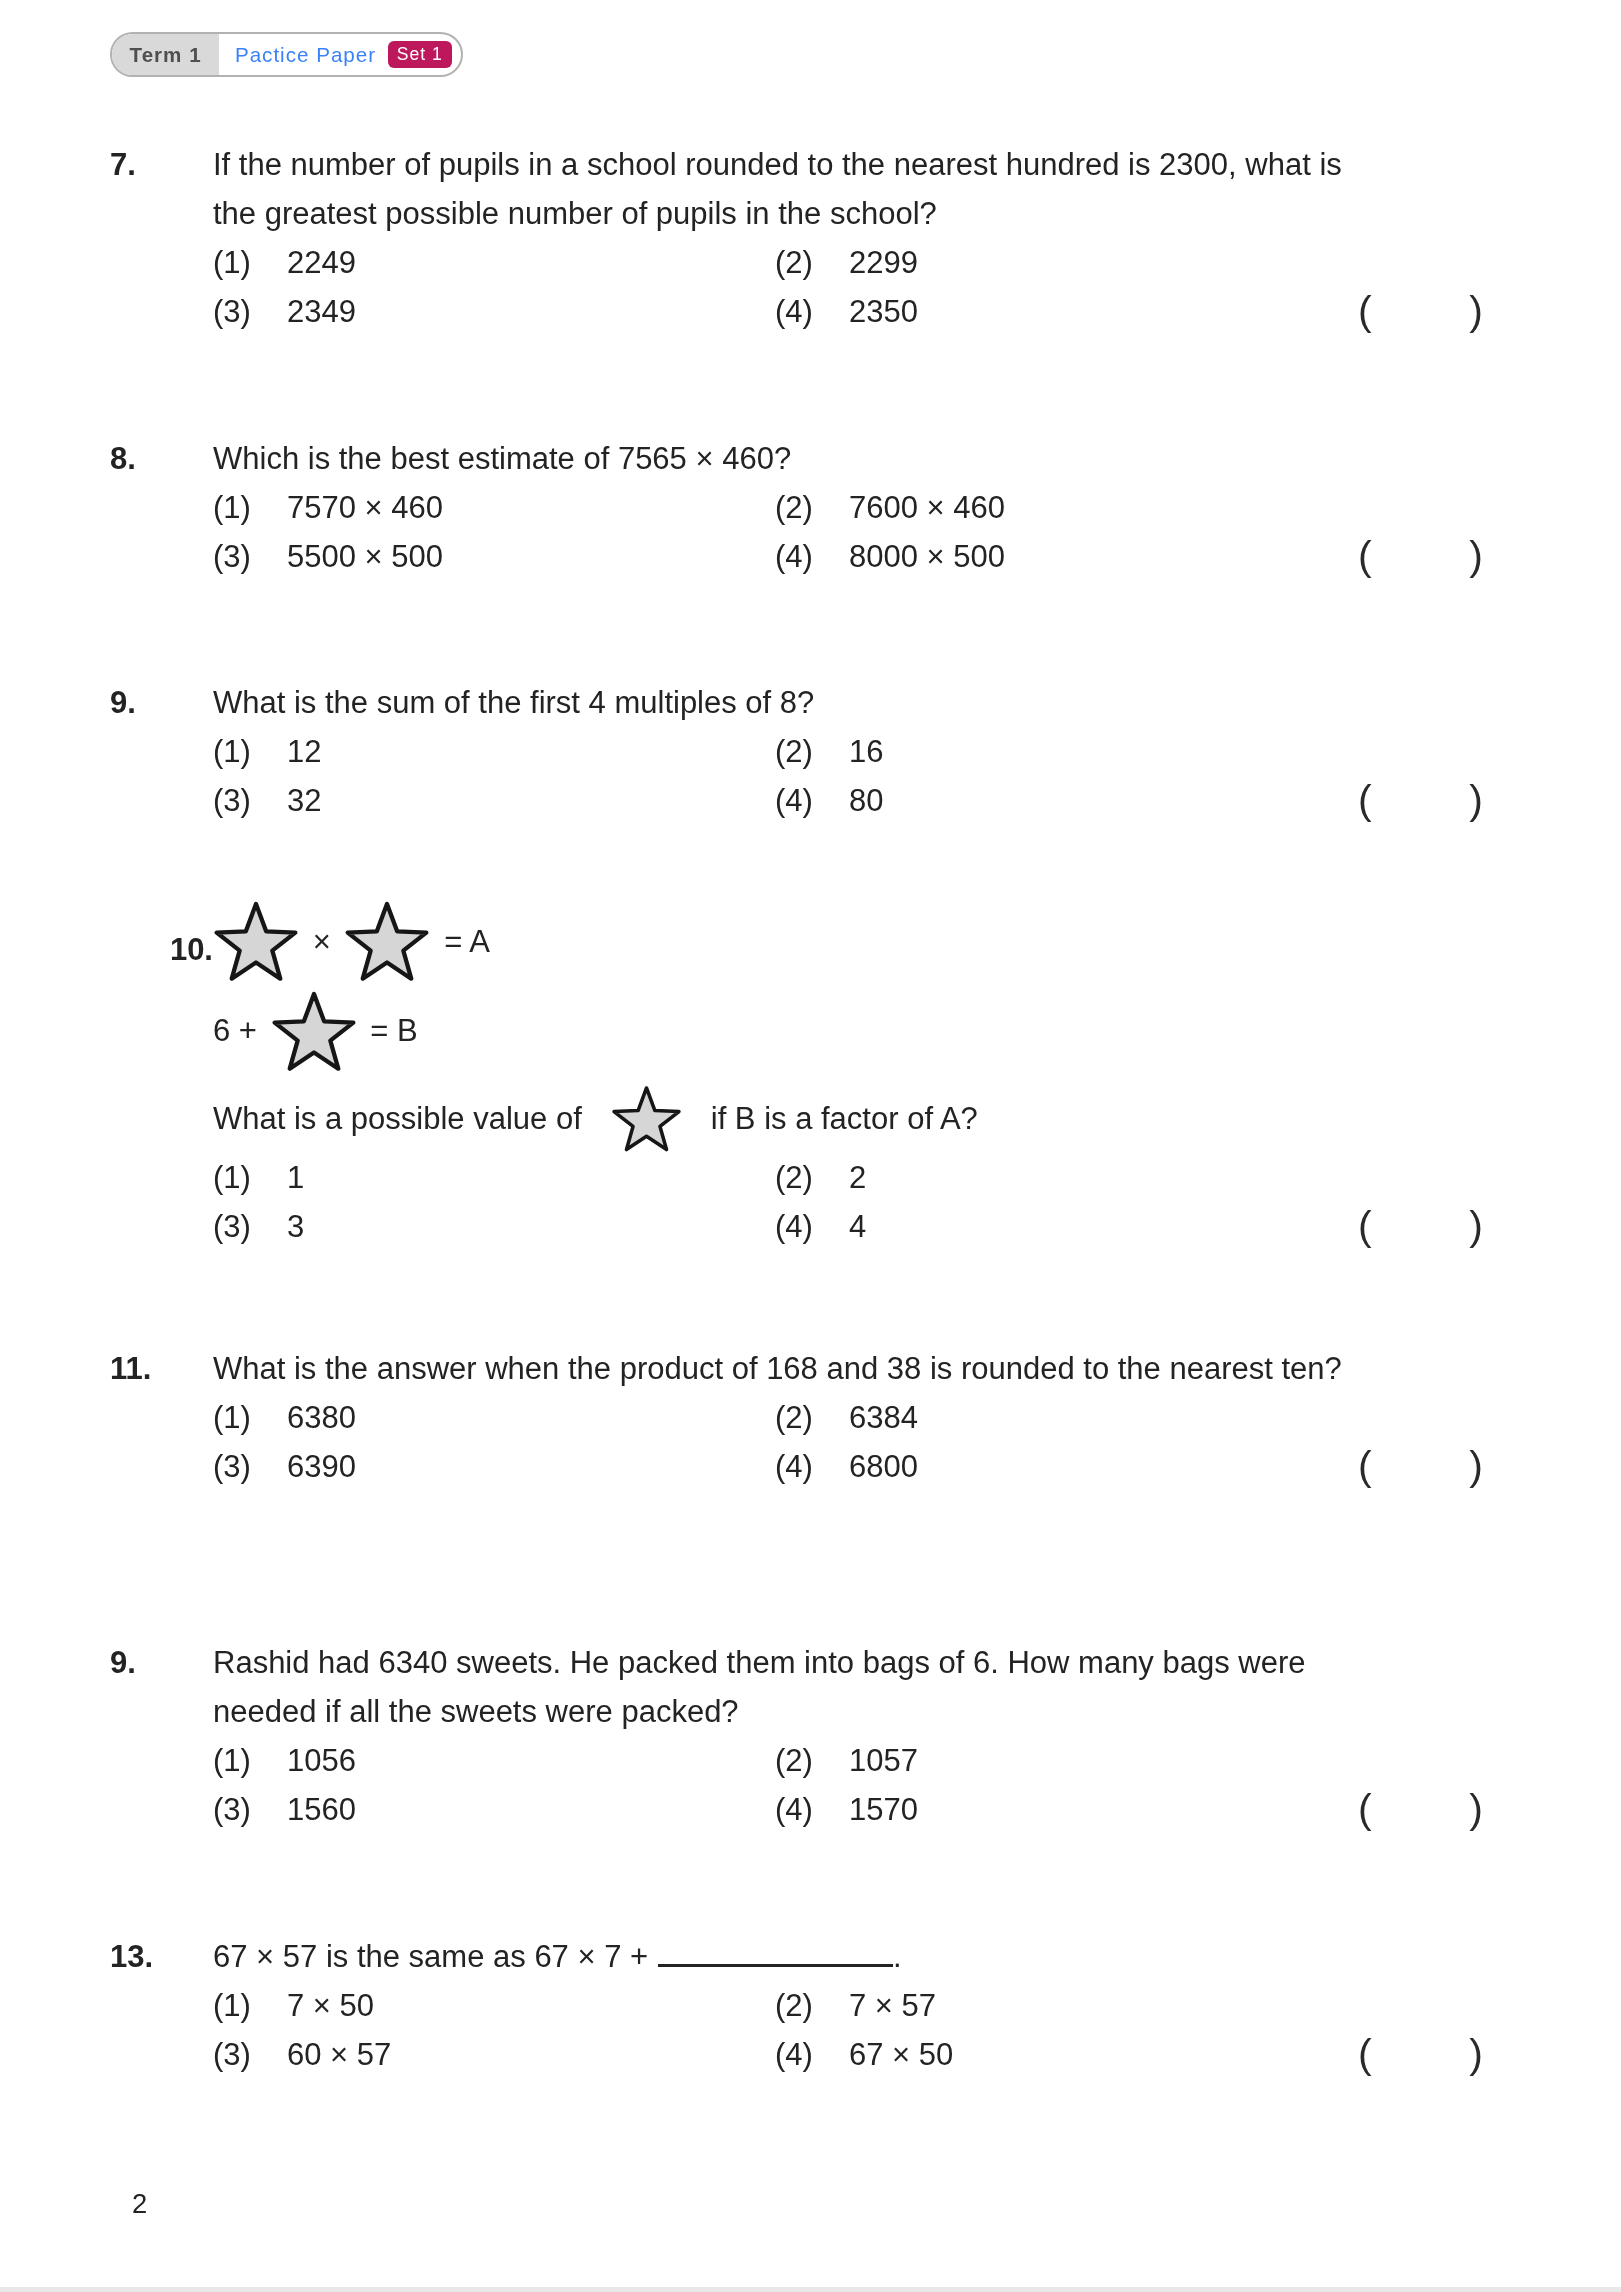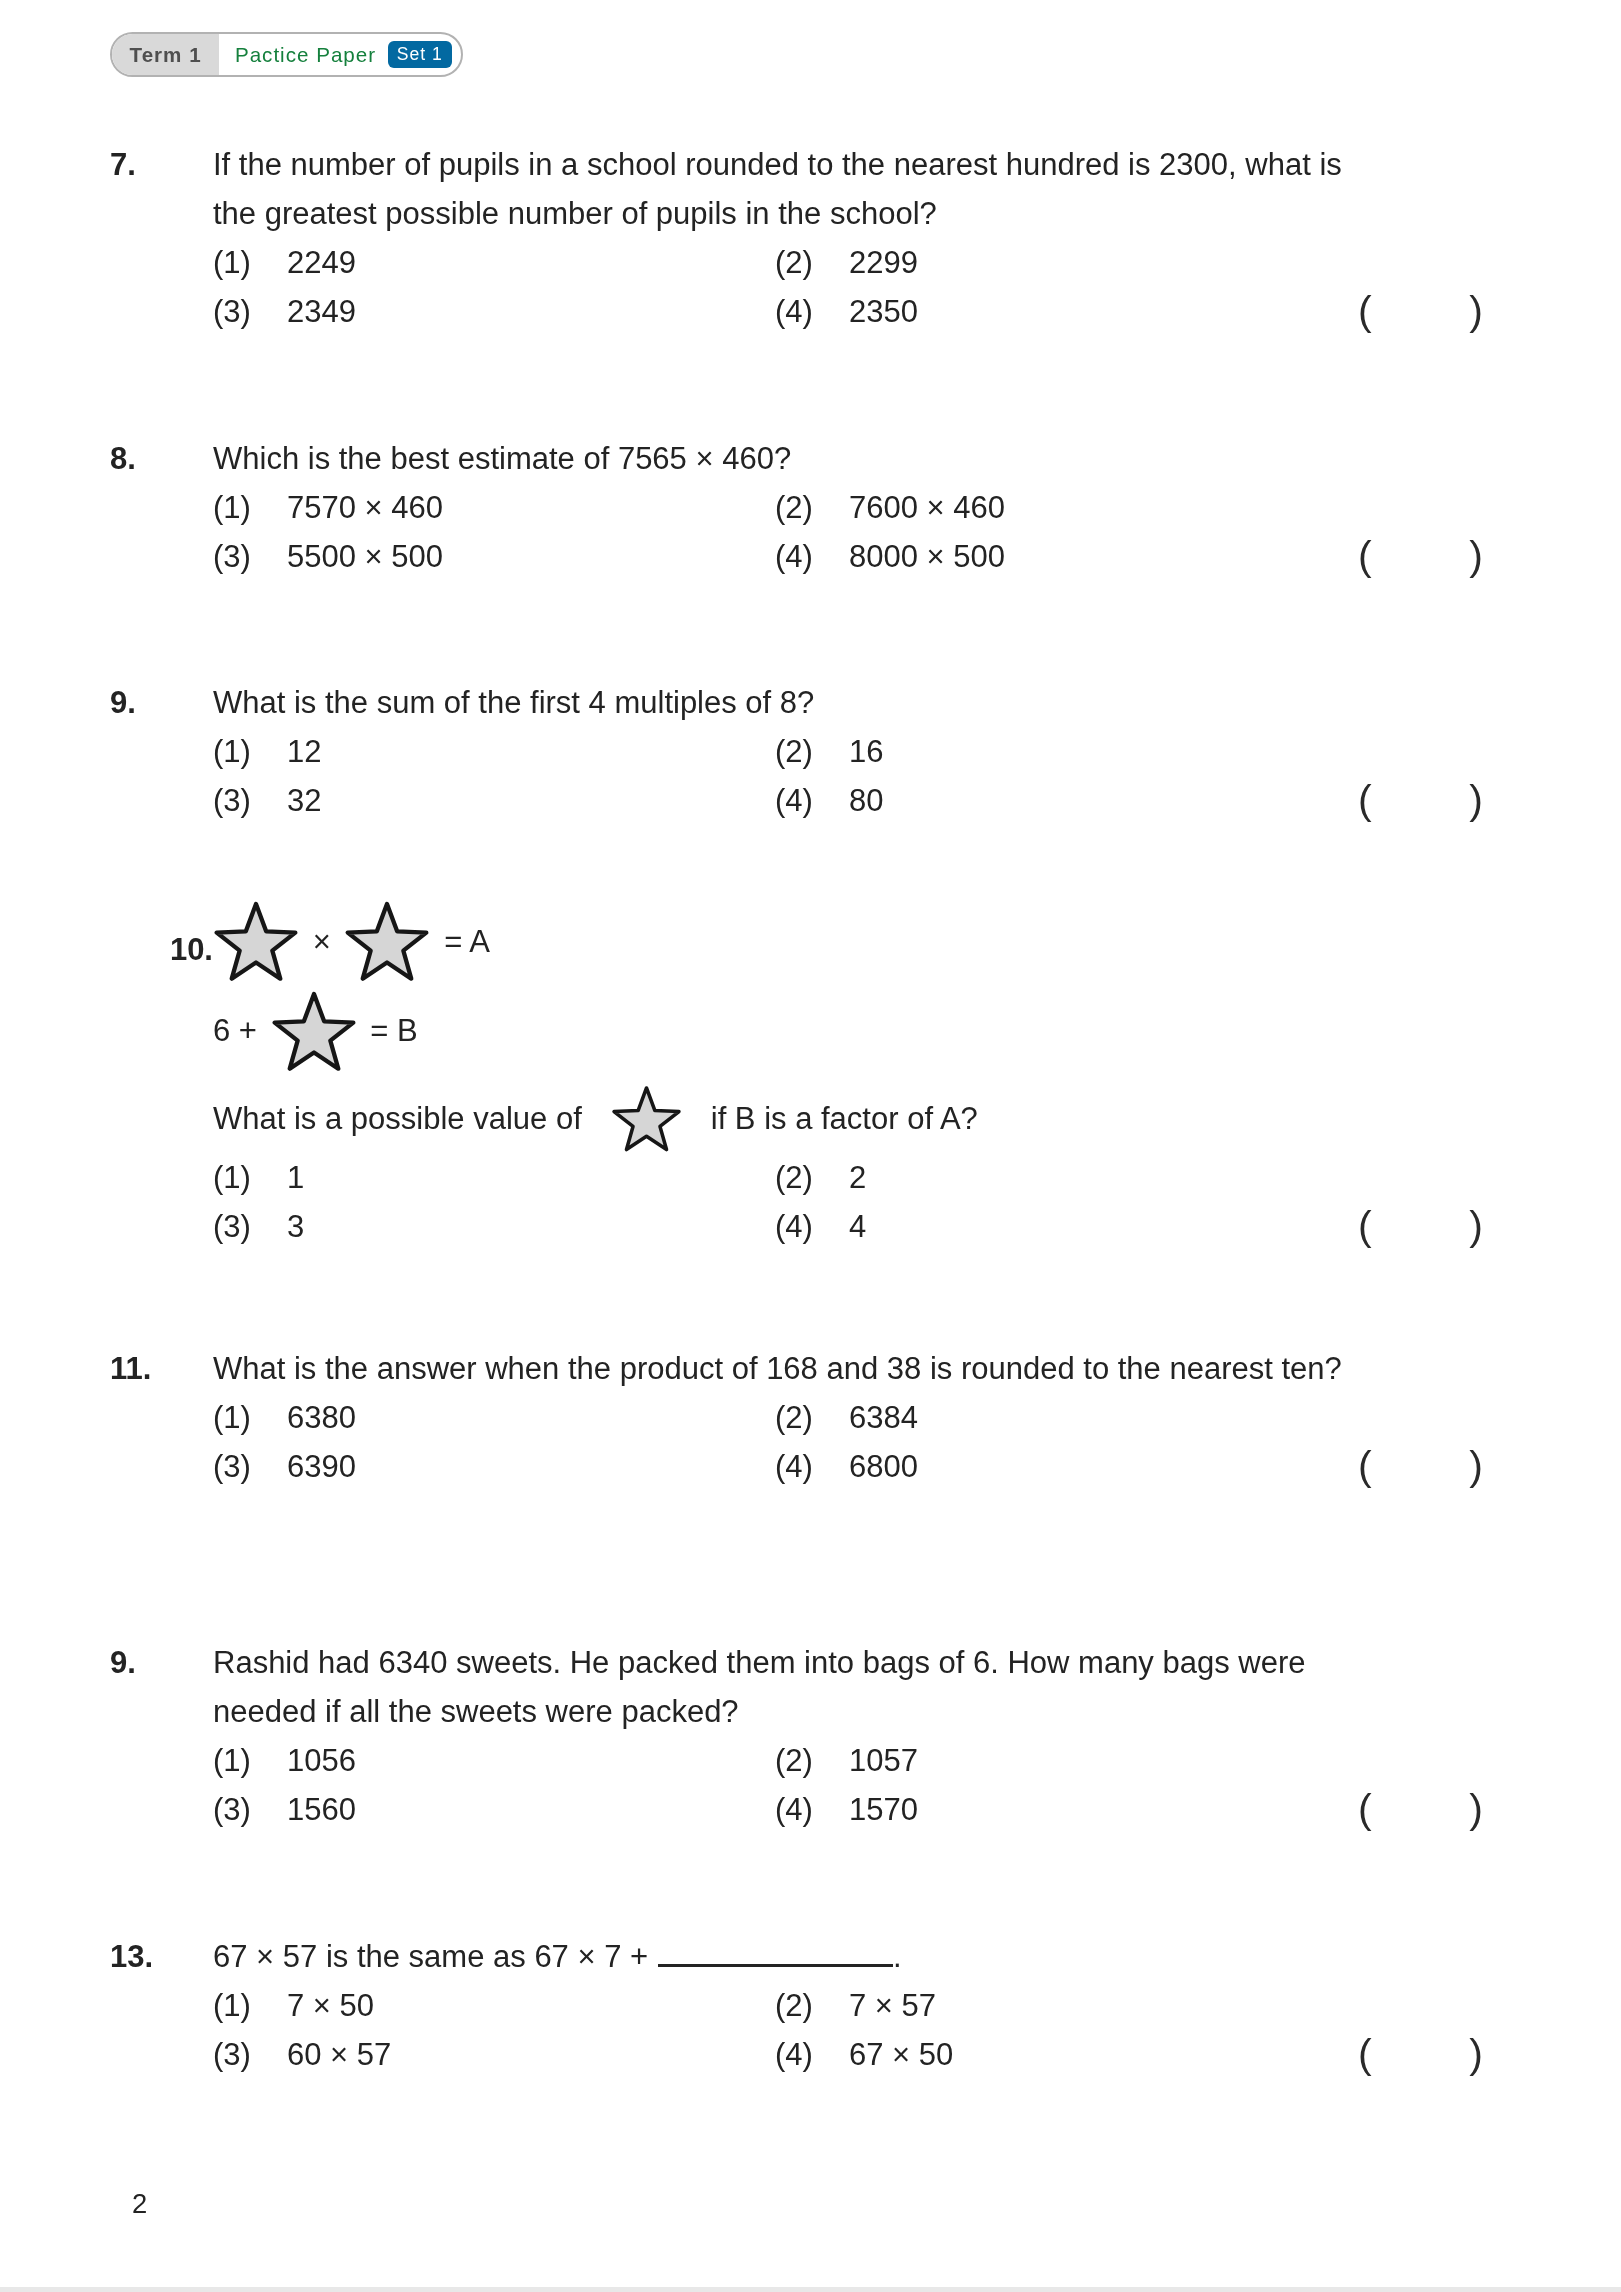--- a/index.html
+++ b/index.html
@@ -24,26 +24,26 @@
     box-sizing:border-box;
   }
   .badge-term{
     background:#d9d9d9;color:#4f4f4f;
     font-weight:700;font-size:20.6px;
     height:100%;display:flex;align-items:center;
     padding:0 17.6px;
     letter-spacing:1px;
   }
   .badge-paper{
-    color:#15803d;font-size:20.6px;
+    color:#3b82f6;font-size:20.6px;
     padding:0 11.8px 0 15.7px;
     letter-spacing:1px;
   }
   .badge-set{
-    background:#0369a1;color:#ffffff;
+    background:#be185d;color:#ffffff;
     font-size:17.6px;
     border-radius:5.9px;
     padding:2.9px 8.8px;
     margin-right:9.8px;
     letter-spacing:1px;
   }
 
   
   .question{position:absolute;left:110px;width:1373px;font-size:31px;line-height:49px;}
   .q-num{position:absolute;left:0;top:0;width:103px;font-weight:700;}

